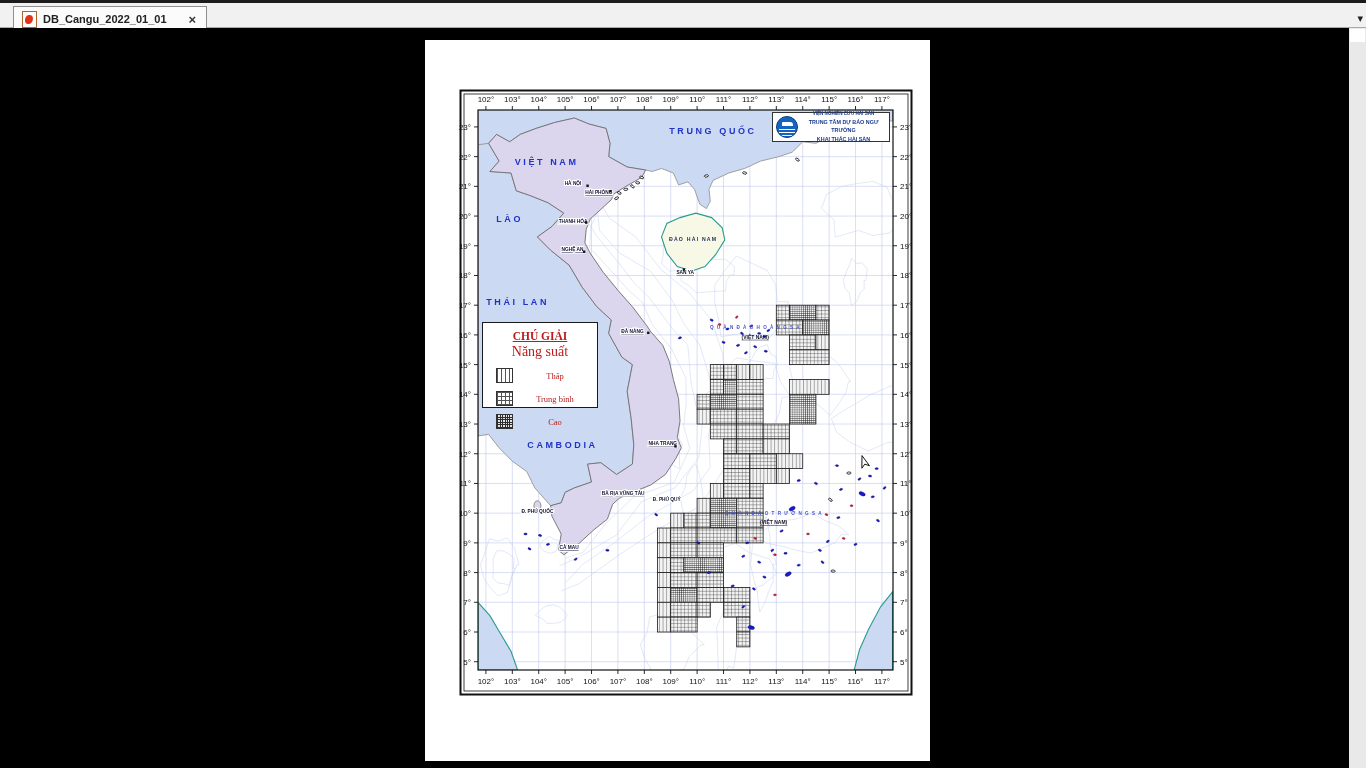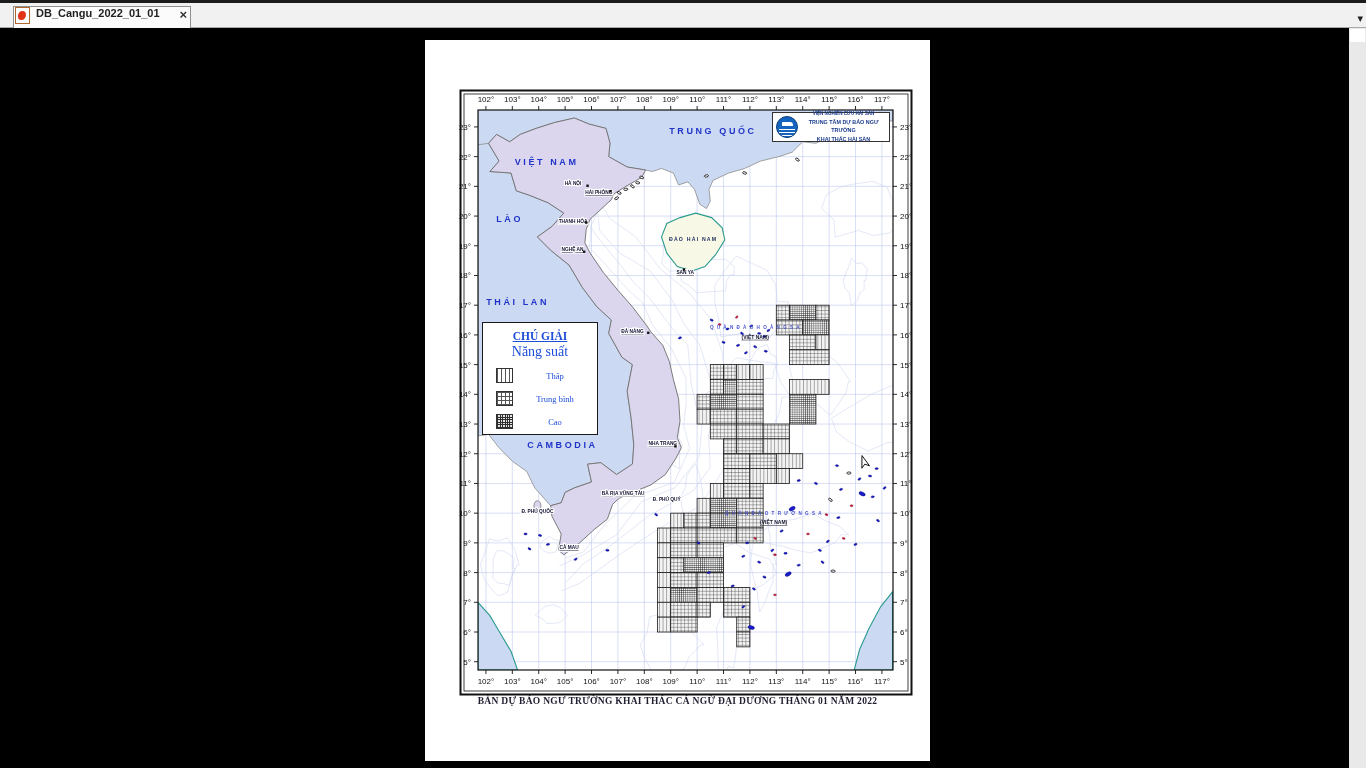--- a/index.html
+++ b/index.html
@@ -1,43 +1,43 @@
 <!DOCTYPE html>
 <html><head>
 <meta charset="utf-8">
 <style>
   html,body{margin:0;padding:0;background:#000;}
   body{width:1366px;height:768px;overflow:hidden;position:relative;
        font-family:"Liberation Sans",sans-serif;}
   
   .tabbar{position:absolute;left:0;top:0;width:1366px;height:28px;background:#f1f1f1;
           border-top:3px solid #1c1c1c;border-bottom:1px solid #a9a9a9;box-sizing:border-box;}
-  .tab{position:absolute;left:13px;top:3px;height:25px;width:178px;background:#fbfbfb;
+  .tab{position:absolute;left:13px;top:3px;height:25px;width:194px;background:#fbfbfb;
        border:1px solid #8f8f8f;border-bottom:none;box-sizing:border-box;
-       display:flex;padding:0 1px;gap:6px;}
+       display:flex;align-items:center;padding:0 8px;gap:6px;}
   .pdficon{width:13px;height:15px;background:#fff;border:1px solid #b0662a;
            position:relative;flex:0 0 auto;}
   .pdficon::after{content:"";position:absolute;left:2px;top:3px;width:8px;height:9px;
            background:#e23318;border-radius:55% 45% 60% 40%;}
   .tabtitle{font-size:11px;font-weight:bold;color:#222;white-space:nowrap;flex:1;}
   .tabclose{font-size:13px;color:#333;font-weight:bold;cursor:pointer;padding:0 2px;}
   .tabdrop{position:absolute;right:3px;top:9px;font-size:11px;color:#222;}
   
   .viewport{position:absolute;left:0;top:28px;width:1349px;height:740px;background:#000;}
   .scrollbar{position:absolute;right:0;top:28px;width:17px;height:740px;background:#e9e9e9;}
   .thumb{position:absolute;left:1px;top:1px;width:15px;height:13px;background:#ffffff;}
   
   .page{position:absolute;left:425px;top:12px;width:505px;height:721px;background:#fff;}
   .caption{position:absolute;left:0;top:656px;width:505px;text-align:center;
            font-family:"Liberation Serif",serif;font-weight:bold;font-size:9.5px;
            color:#1e1e30;letter-spacing:.3px;}
   
-  .legend{position:absolute;left:57px;top:282px;width:116px;height:113px;background:#fff;
+  .legend{position:absolute;left:57px;top:282px;width:116px;height:86px;background:#fff;
           border:1.4px solid #1a1a1a;box-sizing:border-box;
-          font-family:"Liberation Serif",serif;color:#1d4ed8;}
+          font-family:"Liberation Serif",serif;color:#b91c1c;}
   .legtitle{text-align:center;font-size:11.5px;font-weight:bold;text-decoration:underline;
             margin-top:7px;}
   .legsub{text-align:center;font-size:14px;margin-top:2px;}
   .legrow{display:flex;align-items:center;margin:8px 0 0 13px;}
   .sw{width:17px;height:15px;border:1px solid #333;box-sizing:border-box;background:#fff;flex:0 0 auto;}
   .sw.l1{background-image:repeating-linear-gradient(90deg,#555 0 1px,transparent 1px 4px);}
   .sw.l2{background-image:repeating-linear-gradient(90deg,#555 0 1px,transparent 1px 4px),
                           repeating-linear-gradient(0deg,#555 0 1px,transparent 1px 4px);}
   .sw.l3{background-color:#e4e4e4;
          background-image:repeating-linear-gradient(90deg,#2e2e2e 0 1px,transparent 1px 2.5px),
@@ -583,18 +583,17 @@
 
     <div class="logo">
       <div class="logocircle"></div>
       <div class="logotext">
         <div class="t1">VIỆN NGHIÊN CỨU HẢI SẢN</div>
         <div class="t2">TRUNG TÂM DỰ BÁO NGƯ TRƯỜNG</div>
         <div class="t3">KHAI THÁC HẢI SẢN</div>
       </div>
     </div>
 
-    <div class="caption">BẢN DỰ BÁO NGƯ TRƯỜNG KHAI THÁC CÁ NGỪ ĐẠI DƯƠNG THÁNG 01 NĂM 2022</div>
   </div>
 </div>
 <div class="scrollbar">
   <div class="thumb"></div>
 </div>
 
 </body></html>

